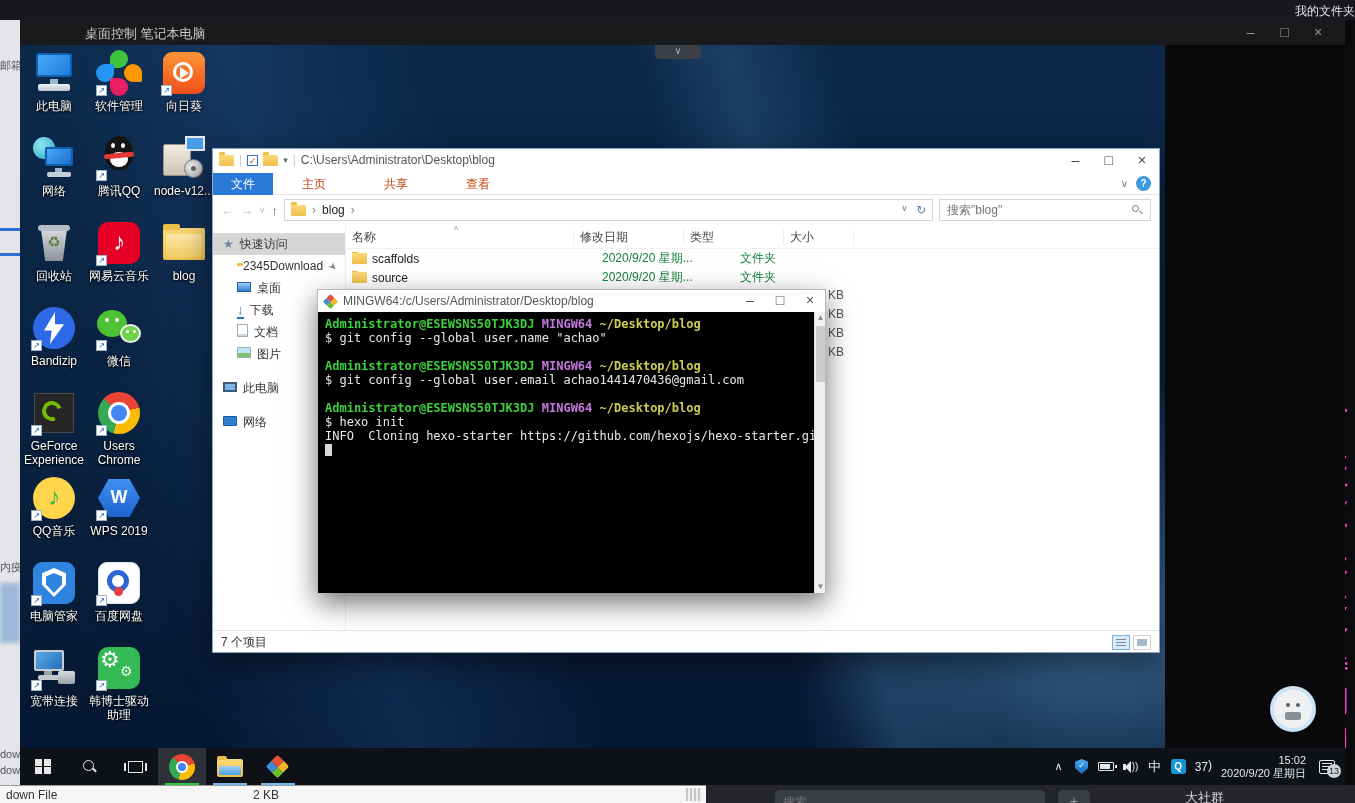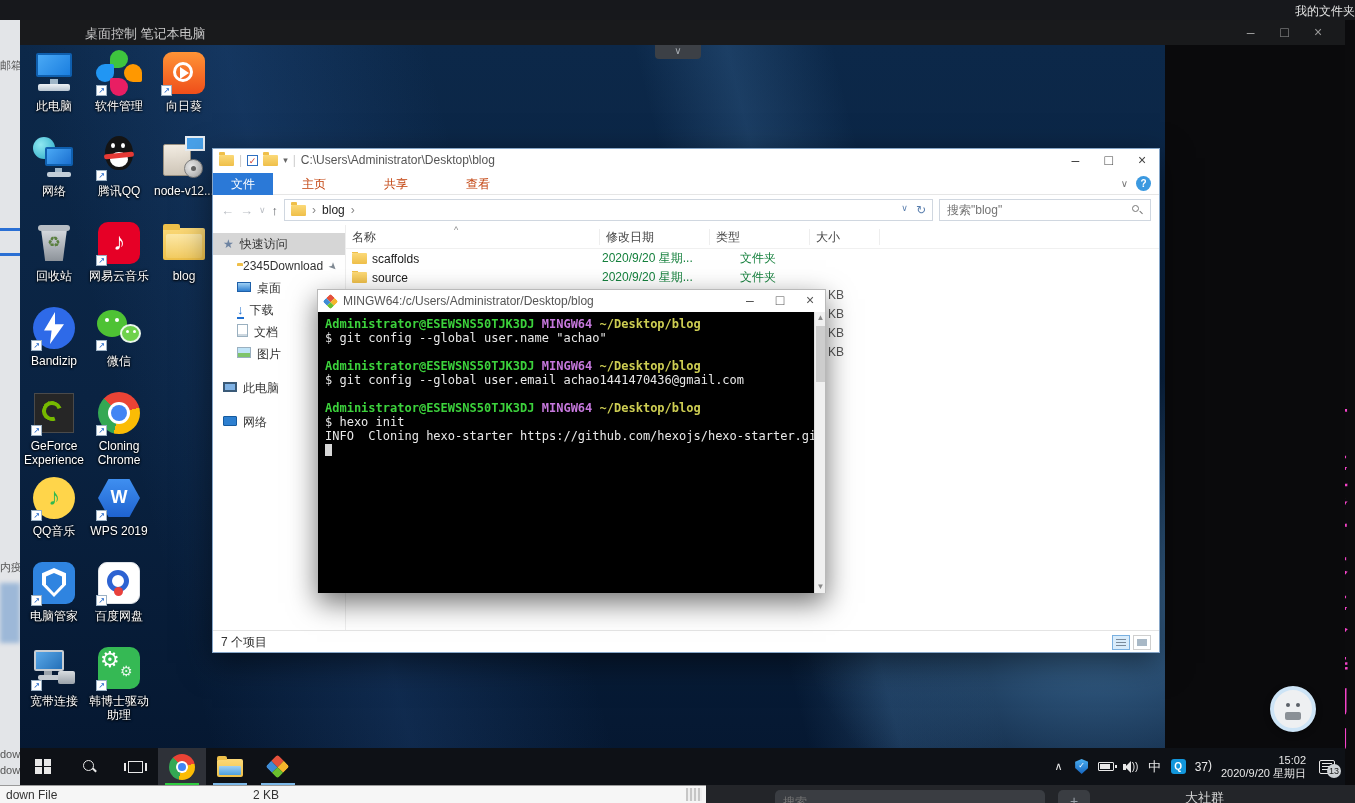--- a/index.html
+++ b/index.html
@@ -71,21 +71,21 @@
   #ex-search input { border:none; outline:none; flex:1; font-size:12px; color:#777; background:transparent; font-family:inherit; }
   #ex-body { left:0; top:76px; width:946px; height:405px; display:flex; }
   #ex-side { width:133px; height:100%; border-right:1px solid #eee; padding-top:8px; }
   .side-item { height:22px; display:flex; align-items:center; gap:6px; padding-left:10px; color:#333; white-space:nowrap; }
   .side-item.sel { background:#d6d6d6; }
   .side-item.sect { margin-top:12px; }
   .side-item .ind1 { margin-left:14px; }
   #ex-files { flex:1; position:relative; }
   #ex-header { display:flex; height:24px; align-items:center; color:#444; border-bottom:1px solid #f0f0f0; position:relative; }
   .colh { padding-left:6px; border-right:1px solid #eee; height:16px; line-height:16px; }
-  .col-name { width:254px; } .col-date { width:110px; } .col-type { width:100px; } .col-size { width:70px; }
+  .col-name { width:228px; } .col-date { width:110px; } .col-type { width:100px; } .col-size { width:70px; }
   #sort-caret { position:absolute; left:108px; top:0; color:#888; font-size:9px; }
   .frow { display:flex; height:19px; align-items:center; }
   .frow .cell { padding-left:6px; white-space:nowrap; overflow:hidden; }
   .frow .c-name { width:222px; display:flex; align-items:center; gap:5px; color:#1a1a1a; }
   .frow .c-date,.frow .c-type { color:#15803d;margin-left:28px; }
   .frow .c-date { width:110px; } .frow .c-type { width:100px; }
   .kb-frag { position:absolute; left:482px; color:#555; font-size:12px; }
   #ex-status { left:0; top:481px; width:946px; height:23px; border-top:1px solid #e4e4e4; display:flex; align-items:center; padding:0 8px; color:#333; }
   #view-toggles { margin-left:auto; display:flex; gap:3px; }
   .vt { width:18px; height:15px; border:1px solid #cfcfcf; background:#fff; position:relative; }
@@ -320,21 +320,21 @@
           </div>
           <div class="lbl">GeForce Experience</div>
         </div>
         <div class="dicon" style="left: 67px; top: 345px;">
           <div class="art">
             <span style="position:absolute;left:2px;top:2px;width:42px;height:42px;border-radius:50%;background:conic-gradient(from -45deg,#ea4335 0 120deg,#fbbc05 120deg 240deg,#34a853 240deg 360deg)"></span>
             <span style="position:absolute;left:12px;top:12px;width:22px;height:22px;border-radius:50%;background:#fff"></span>
             <span style="position:absolute;left:15px;top:15px;width:16px;height:16px;border-radius:50%;background:#4285f4"></span>
             <div class="sc-badge">↗</div>
           </div>
-          <div class="lbl">Cloning Chrome</div>
+          <div class="lbl">Users Chrome</div>
         </div>
         <div class="dicon" style="left: 2px; top: 430px;">
           <div class="art">
             <span style="position:absolute;left:2px;top:2px;width:42px;height:42px;border-radius:50%;background:#ffd54a"></span>
             <span style="position:absolute;left:0;top:8px;width:46px;text-align:center;color:#2fb84f;font-size:24px;font-weight:bold">♪</span>
             <div class="sc-badge">↗</div>
           </div>
           <div class="lbl">QQ音乐</div>
         </div>
         <div class="dicon" style="left: 67px; top: 430px;">

